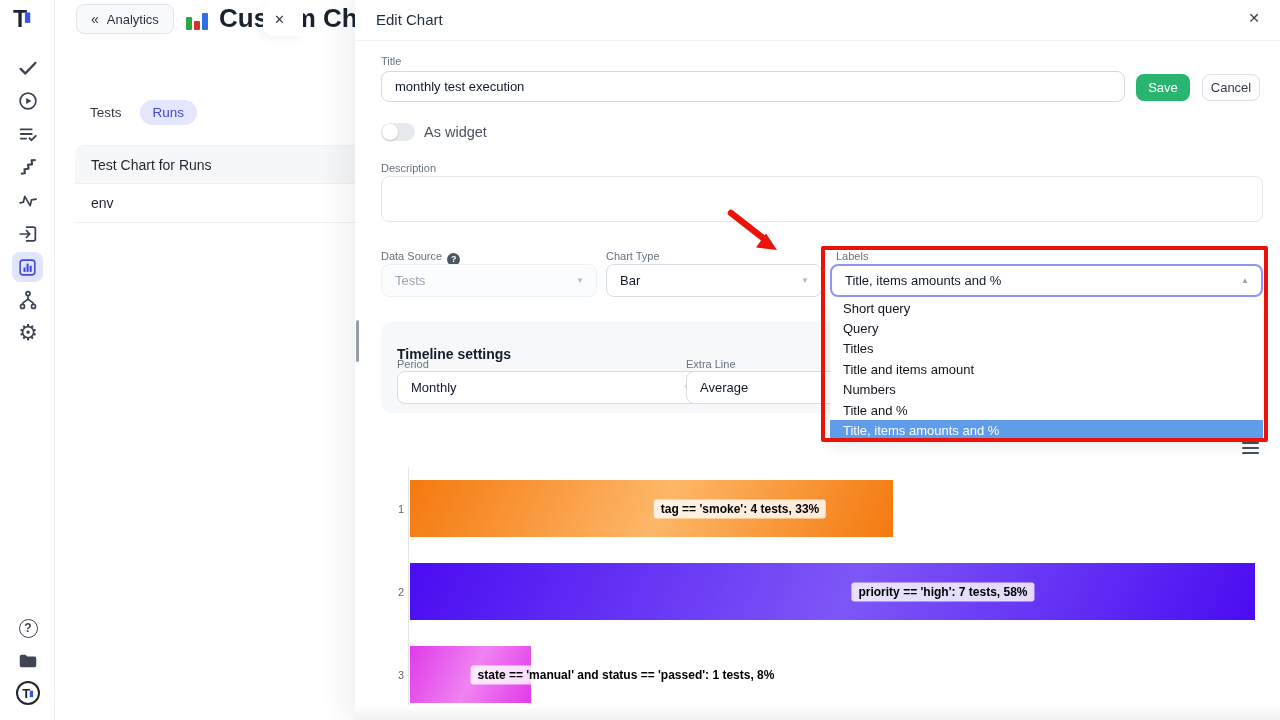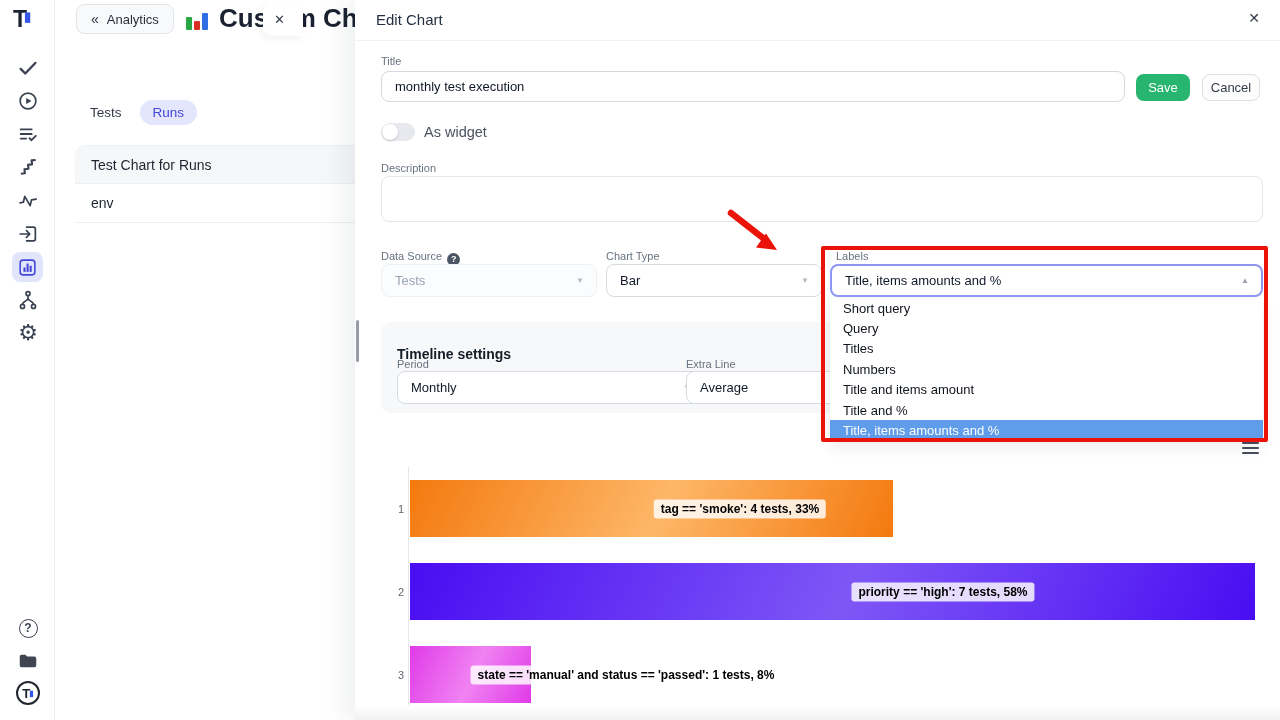--- a/index.html
+++ b/index.html
@@ -258,22 +258,22 @@
 
   <span class="fld-label" style="left:481px;top:250px;z-index:31">Labels</span>
   <div class="sel" id="labels-select">
     <span>Title, items amounts and %</span>
     <span class="caret">▲</span>
   </div>
   <div id="labels-menu">
       <div class="opt">Short query</div>
       <div class="opt">Query</div>
       <div class="opt">Titles</div>
+      <div class="opt">Title and items amount</div>
       <div class="opt">Numbers</div>
-      <div class="opt">Title and items amount</div>
       <div class="opt">Title and %</div>
       <div class="opt sel-opt">Title, items amounts and %</div>
     </div>
 
   <div id="timeline-box">
     <span id="timeline-title">Timeline settings</span>
     <span class="tl-label" style="left:16px">Period</span>
     <div class="sel" style="left:16px;top:49px;width:307px">
       <span>Monthly</span>
       <span class="caret">▼</span>

